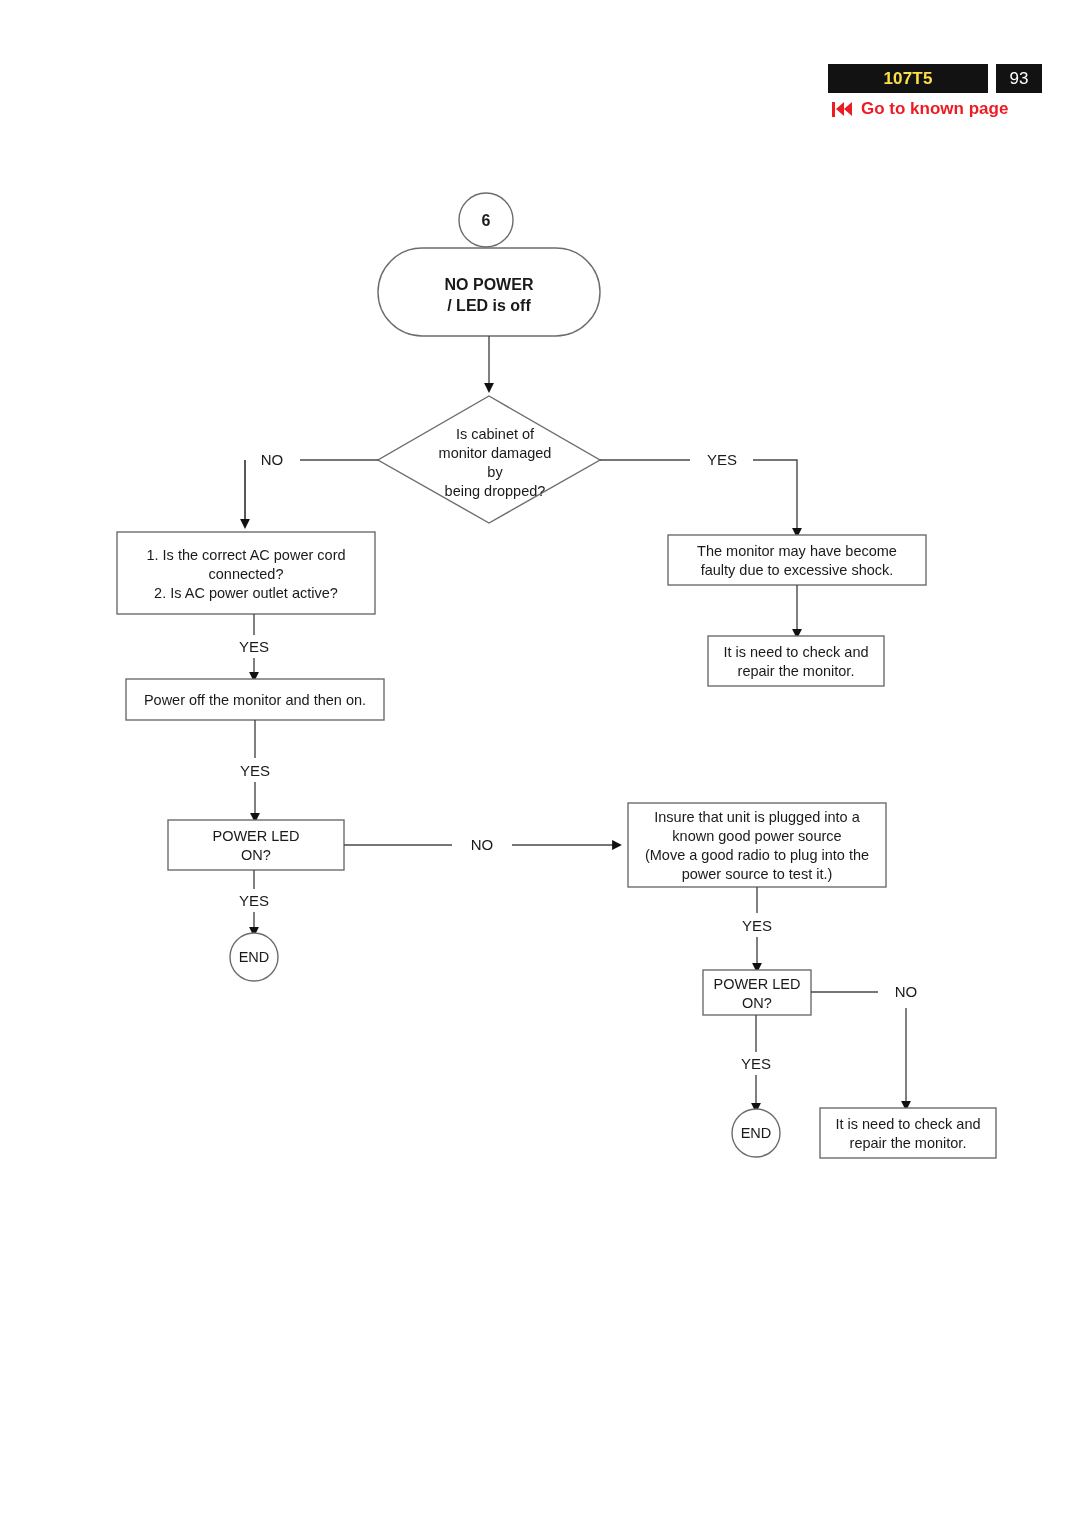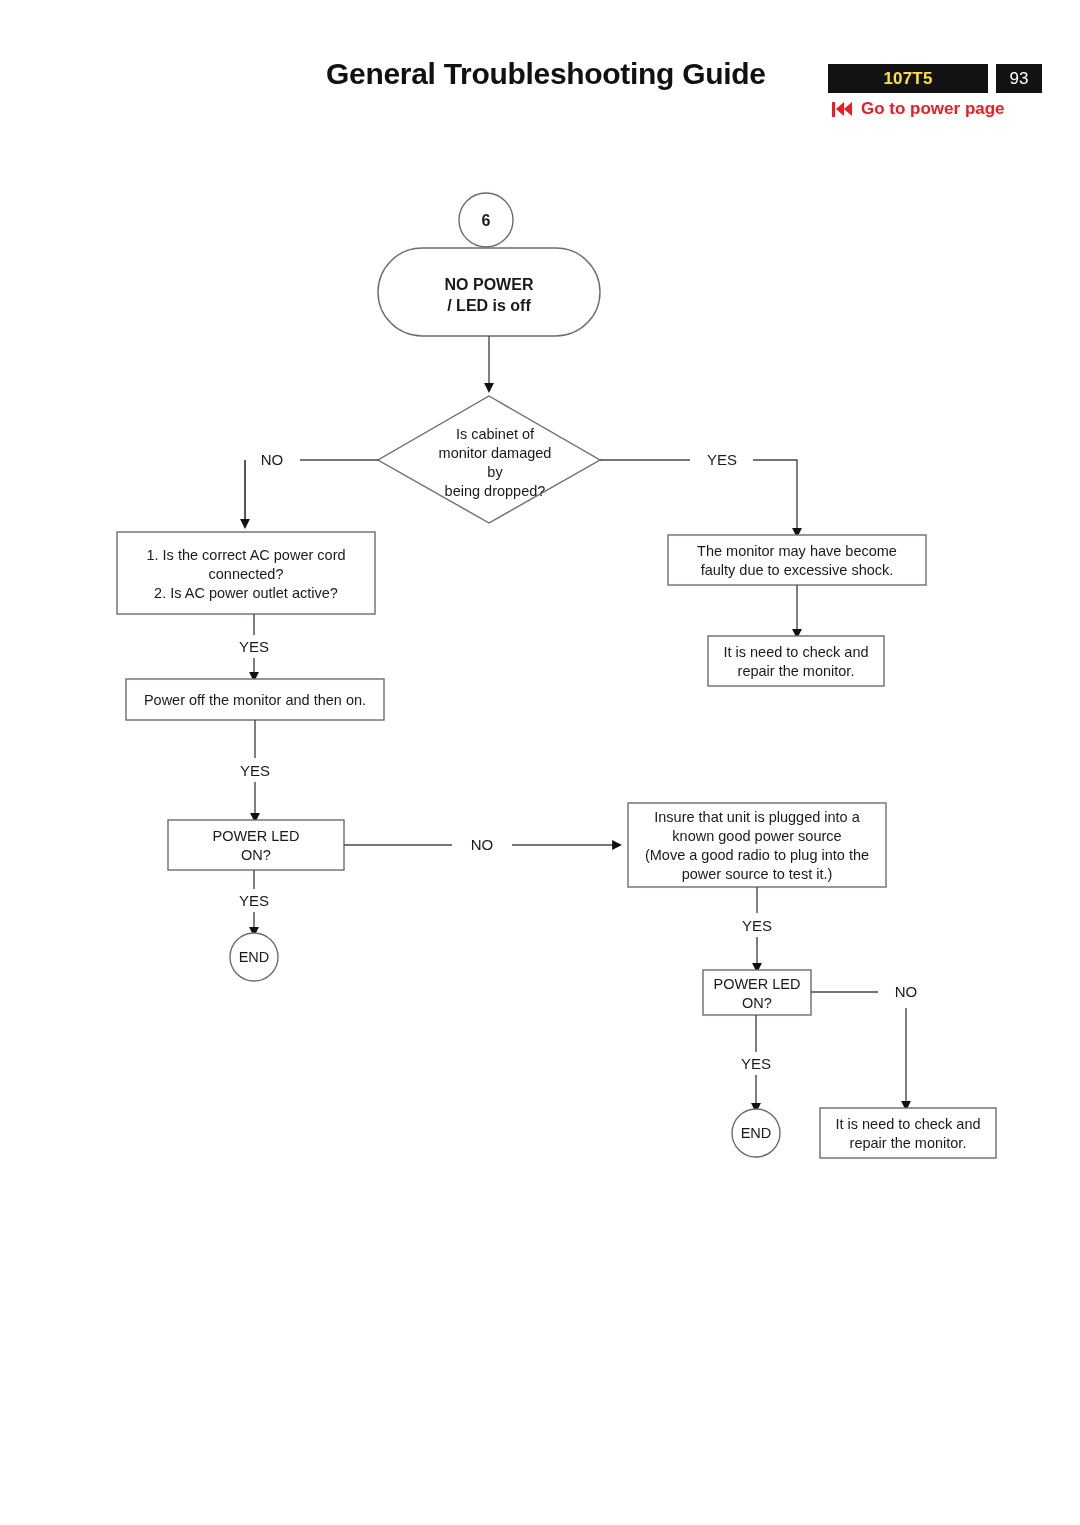--- a/index.html
+++ b/index.html
@@ -125,33 +125,32 @@
   .t-body { font-size: 14.5px; }
   .t-bold { font-size: 16px; font-weight: bold; }
   .t-label { font-size: 15px; }
   .t-num { font-size: 16px; font-weight: bold; }
 </style>
 </head>
 <body>
 
 <div id="header">
 
-  <div id="page-title">General Troubleshooting Guide</div>
 
   <div id="model-badge">107T5</div>
 
   <div id="page-number-badge">93</div>
 
   <div id="cover-link">
     <span class="skip-icon">
       <i class="bar"></i>
         <i class="tri1"></i>
         <i class="tri2"></i>
     </span>
-    <span>Go to power page</span>
+    <span>Go to known page</span>
   </div>
 </div>
 
 <svg id="flow" viewBox="0 0 1080 1525">
 
   <defs>
     <marker id="ah" viewBox="0 0 12 12" refX="6" refY="6" markerWidth="7" markerHeight="7" orient="auto-start-reverse">
       <path d="M0,0 L12,6 L0,12 z" class="arrowhead"></path>
     </marker>
   </defs>

